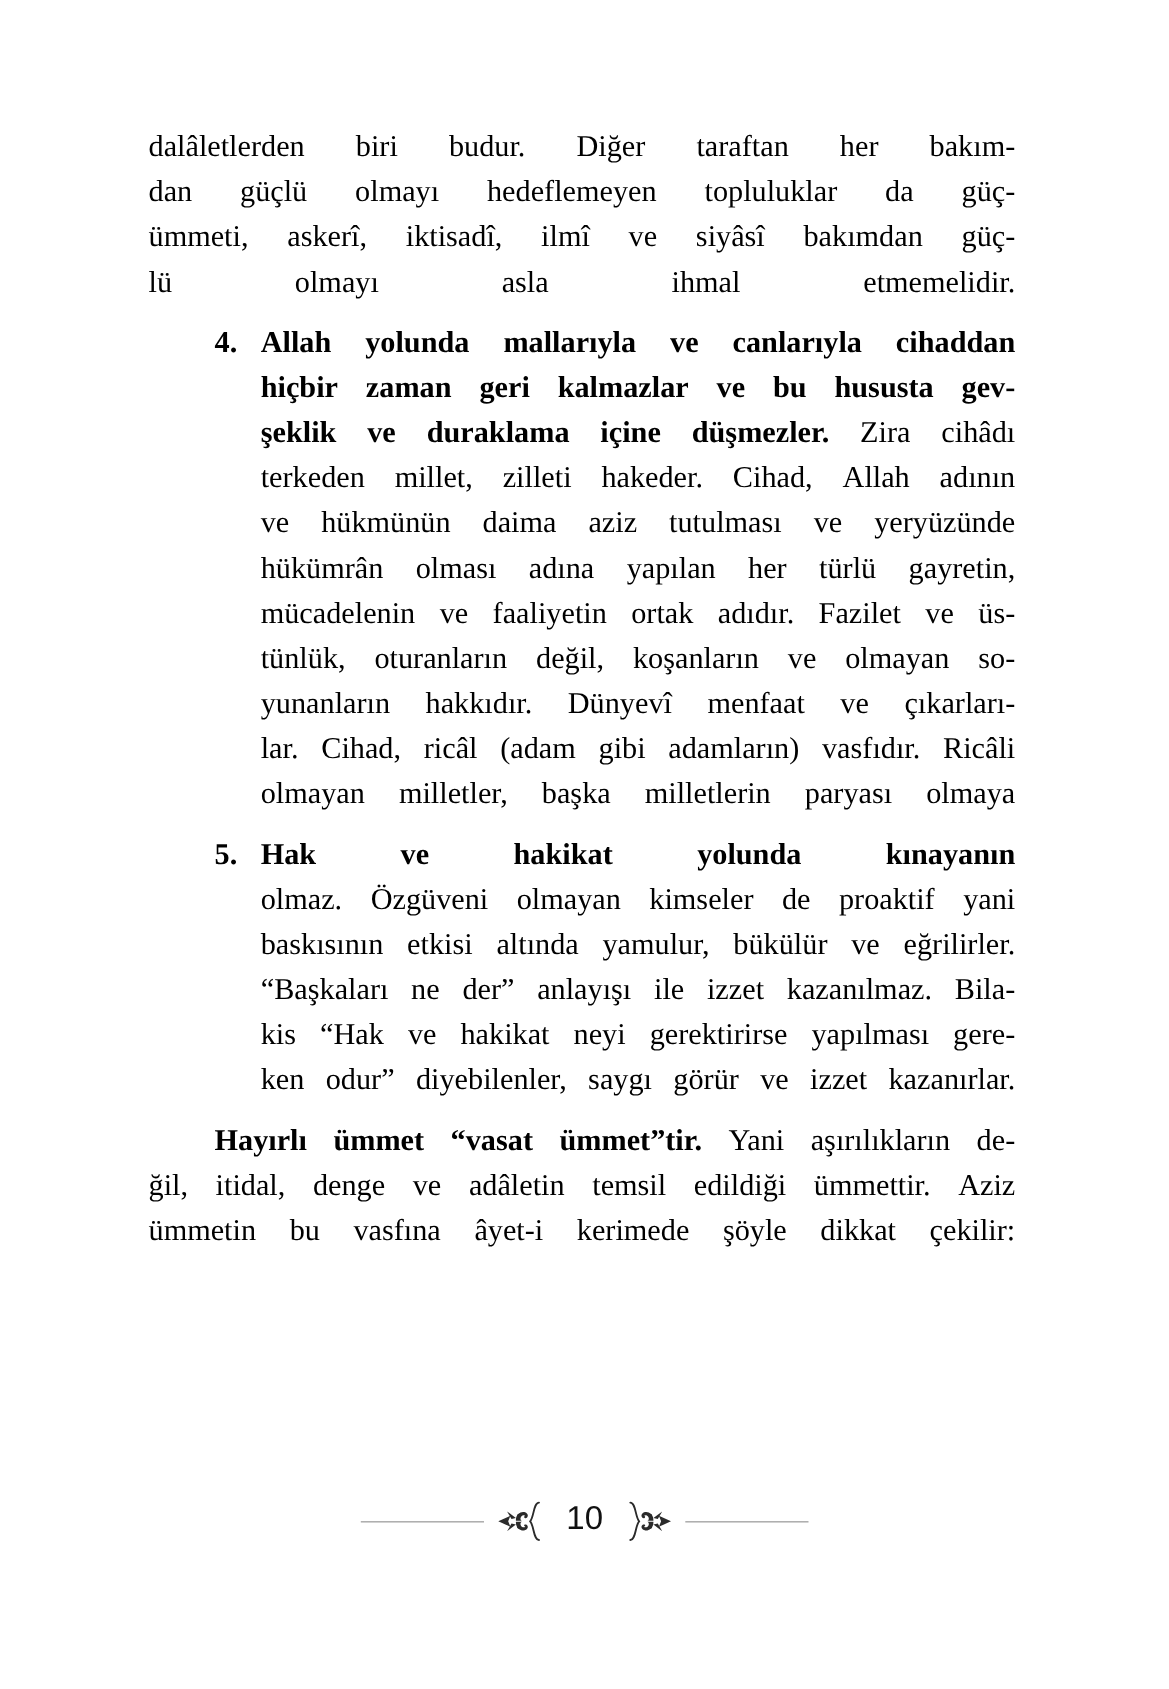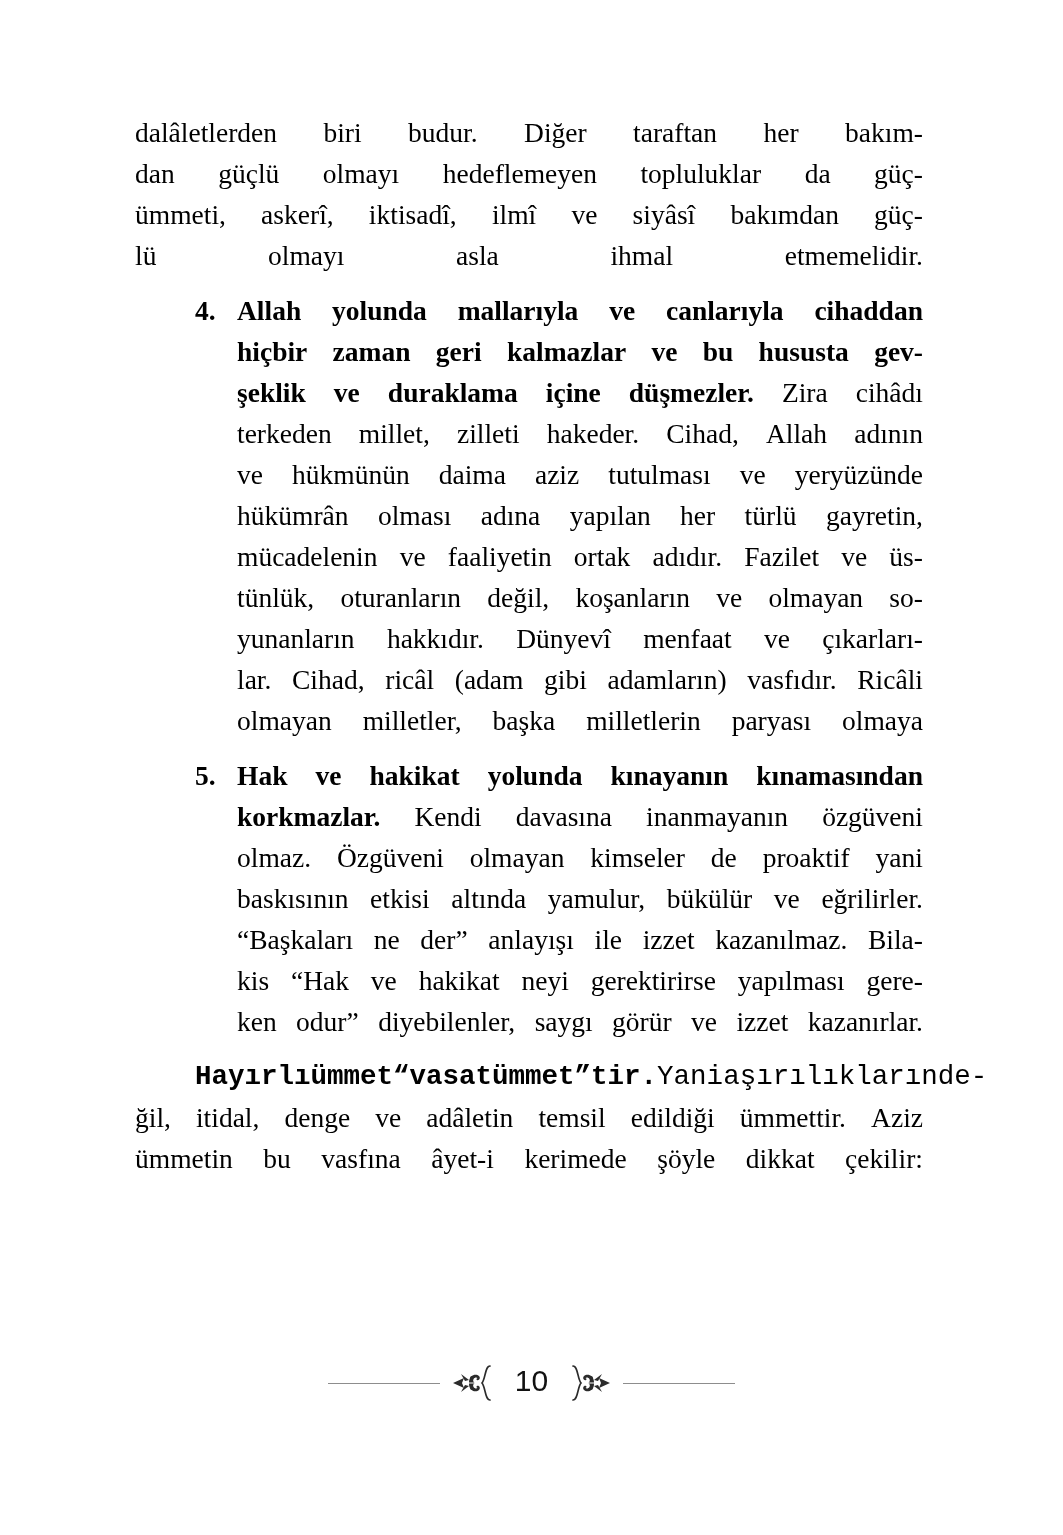--- a/index.html
+++ b/index.html
@@ -53,21 +53,21 @@
   
   .ln.last {
     justify-content: space-between;
   }
   .ln.last .w + .w { margin-left: 0; }
 
   .w { white-space: pre; }
 
   
   .ind-body   { padding-left: 102px; }  
-  .ind-first  { padding-left: 60px; font-family: Liberation Mono, monospace;  }  
+  .ind-first  { padding-left: 60px;  }  
 
   
   .li-first {
     position: relative;
   }
   .li-num {
     position: absolute;
     left: 60px;
     top: 0;
     width: 34px;
@@ -128,22 +128,21 @@
         <div class="ln just ind-body"><span class="w">terkeden</span><span class="w">millet,</span><span class="w">zilleti</span><span class="w">hakeder.</span><span class="w">Cihad,</span><span class="w">Allah</span><span class="w">adının</span></div>
         <div class="ln just ind-body"><span class="w">ve</span><span class="w">hükmünün</span><span class="w">daima</span><span class="w">aziz</span><span class="w">tutulması</span><span class="w">ve</span><span class="w">yeryüzünde</span></div>
         <div class="ln just ind-body"><span class="w">hükümrân</span><span class="w">olması</span><span class="w">adına</span><span class="w">yapılan</span><span class="w">her</span><span class="w">türlü</span><span class="w">gayretin,</span></div>
         <div class="ln just ind-body"><span class="w">mücadelenin</span><span class="w">ve</span><span class="w">faaliyetin</span><span class="w">ortak</span><span class="w">adıdır.</span><span class="w">Fazilet</span><span class="w">ve</span><span class="w">üs-</span></div>
         <div class="ln just ind-body"><span class="w">tünlük,</span><span class="w">oturanların</span><span class="w">değil,</span><span class="w">koşanların</span><span class="w">ve</span><span class="w">olmayan</span><span class="w">so-</span></div>
         <div class="ln just ind-body"><span class="w">yunanların</span><span class="w">hakkıdır.</span><span class="w">Dünyevî</span><span class="w">menfaat</span><span class="w">ve</span><span class="w">çıkarları-</span></div>
         <div class="ln just ind-body"><span class="w">lar.</span><span class="w">Cihad,</span><span class="w">ricâl</span><span class="w">(adam</span><span class="w">gibi</span><span class="w">adamların)</span><span class="w">vasfıdır.</span><span class="w">Ricâli</span></div>
         <div class="ln just ind-body"><span class="w">olmayan</span><span class="w">milletler,</span><span class="w">başka</span><span class="w">milletlerin</span><span class="w">paryası</span><span class="w">olmaya</span></div>
       </div>
       <div class="para">
-        <div class="ln just ind-body li-first"><span class="li-num">5.</span><span class="w b">Hak</span><span class="w b">ve</span><span class="w b">hakikat</span><span class="w b">yolunda</span><span class="w b">kınayanın</span><span class="w b">kınamasından</span></div>
-        <div class="ln just ind-body"><span class="w b">korkmazlar.</span><span class="w">Kendi</span><span class="w">davasına</span><span class="w">inanmayanın</span><span class="w">özgüveni</span></div>
+        <div class="ln just ind-body li-first"><span class="li-num">5.</span><span class="w b">Hak</span><span class="w b">ve</span><span class="w b">hakikat</span><span class="w b">yolunda</span><span class="w b">kınayanın</span></div>
         <div class="ln just ind-body"><span class="w">olmaz.</span><span class="w">Özgüveni</span><span class="w">olmayan</span><span class="w">kimseler</span><span class="w">de</span><span class="w">proaktif</span><span class="w">yani</span></div>
         <div class="ln just ind-body"><span class="w">baskısının</span><span class="w">etkisi</span><span class="w">altında</span><span class="w">yamulur,</span><span class="w">bükülür</span><span class="w">ve</span><span class="w">eğrilirler.</span></div>
         <div class="ln just ind-body"><span class="w">“Başkaları</span><span class="w">ne</span><span class="w">der”</span><span class="w">anlayışı</span><span class="w">ile</span><span class="w">izzet</span><span class="w">kazanılmaz.</span><span class="w">Bila-</span></div>
         <div class="ln just ind-body"><span class="w">kis</span><span class="w">“Hak</span><span class="w">ve</span><span class="w">hakikat</span><span class="w">neyi</span><span class="w">gerektirirse</span><span class="w">yapılması</span><span class="w">gere-</span></div>
         <div class="ln last ind-body"><span class="w">ken </span><span class="w">odur” </span><span class="w">diyebilenler, </span><span class="w">saygı </span><span class="w">görür </span><span class="w">ve </span><span class="w">izzet </span><span class="w">kazanırlar.</span></div>
       </div>
       <div class="para">
         <div class="ln just ind-first"><span class="w b">Hayırlı</span><span class="w b">ümmet</span><span class="w b">“vasat</span><span class="w b">ümmet”tir.</span><span class="w">Yani</span><span class="w">aşırılıkların</span><span class="w">de-</span></div>
         <div class="ln just"><span class="w">ğil,</span><span class="w">itidal,</span><span class="w">denge</span><span class="w">ve</span><span class="w">adâletin</span><span class="w">temsil</span><span class="w">edildiği</span><span class="w">ümmettir.</span><span class="w">Aziz</span></div>
         <div class="ln last"><span class="w">ümmetin </span><span class="w">bu </span><span class="w">vasfına </span><span class="w">âyet-i </span><span class="w">kerimede </span><span class="w">şöyle </span><span class="w">dikkat </span><span class="w">çekilir:</span></div>

